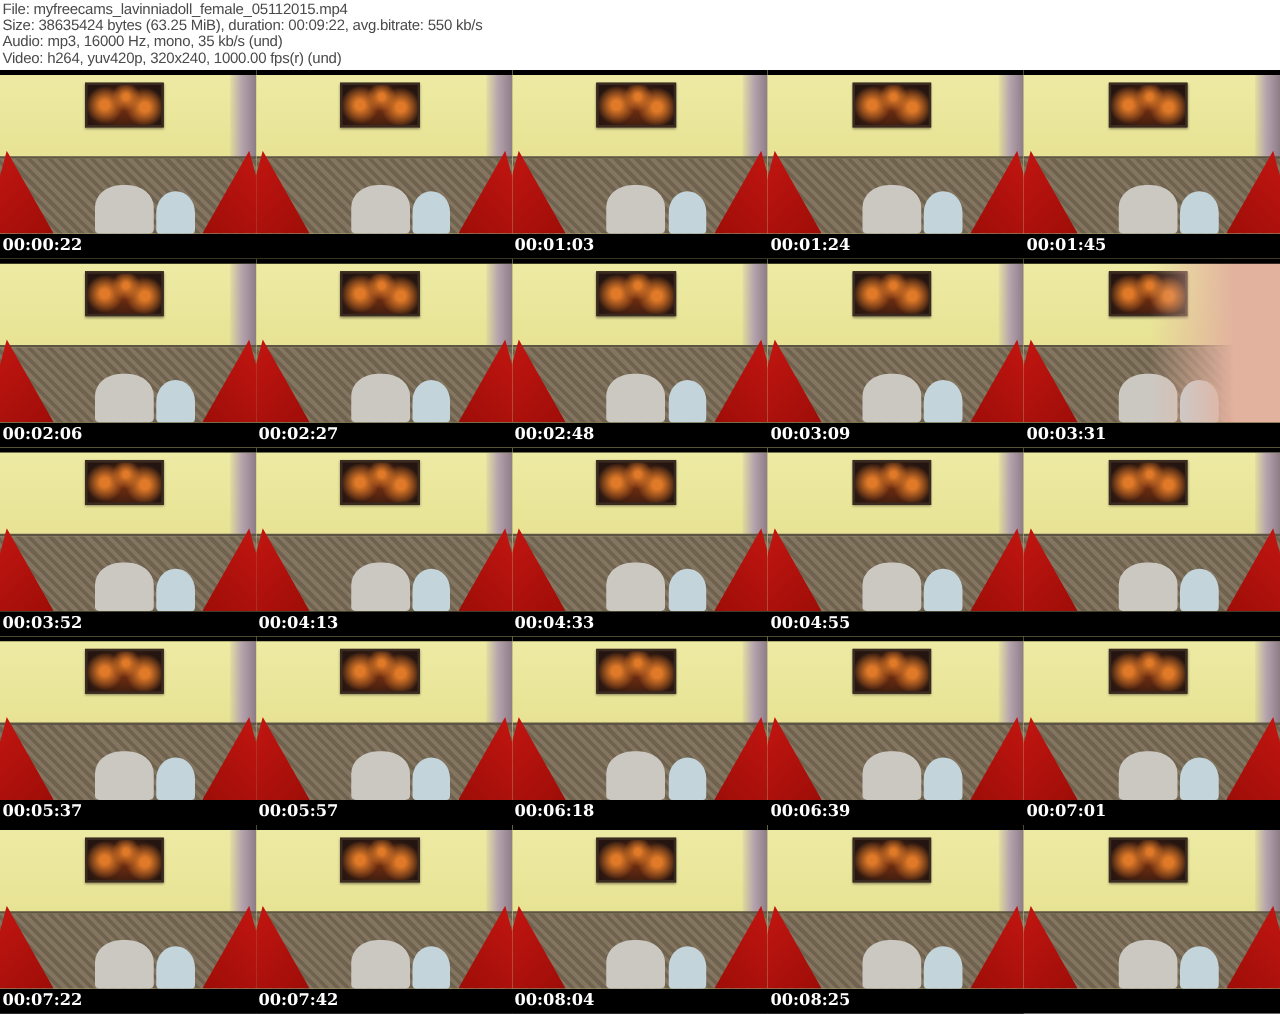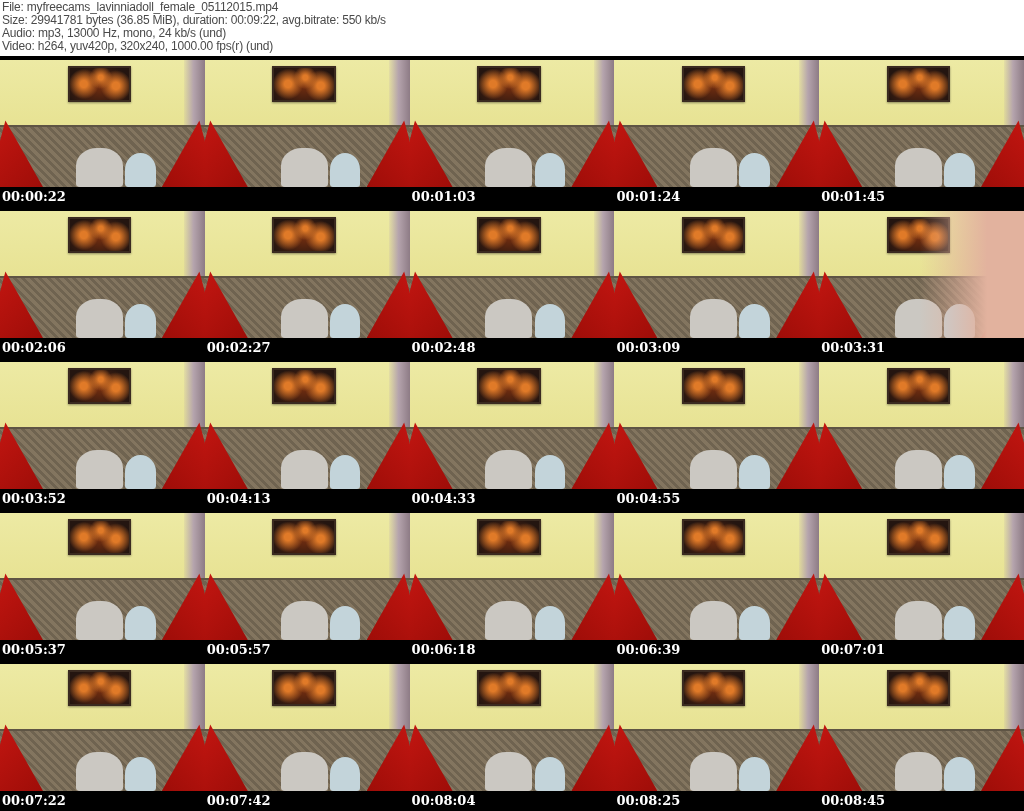--- a/index.html
+++ b/index.html
@@ -126,22 +126,22 @@
     white-space: nowrap;
   }
 </style>
 </head>
 <body>
 
 <div>
 
   <div class="file-info">
     <div class="line">File: myfreecams_lavinniadoll_female_05112015.mp4</div>
-    <div class="line">Size: 29941781 bytes (36.85 MiB), duration: 00:09:22, avg.bitrate: 550 kb/s</div>
-    <div class="line">Audio: mp3, 13000 Hz, mono, 24 kb/s (und)</div>
+    <div class="line">Size: 38635424 bytes (63.25 MiB), duration: 00:09:22, avg.bitrate: 550 kb/s</div>
+    <div class="line">Audio: mp3, 16000 Hz, mono, 35 kb/s (und)</div>
     <div class="line">Video: h264, yuv420p, 320x240, 1000.00 fps(r) (und)</div>
   </div>
 
   <div class="grid">
       <div class="cell room">
     <div class="frame">
       <div class="letterbox"></div>
       <div class="wall"></div>
       <div class="painting"></div>
       <div class="curtain"></div>
@@ -503,17 +503,16 @@
       <div class="wall"></div>
       <div class="painting"></div>
       <div class="curtain"></div>
       <div class="couch"></div>
       <div class="pillow-red-left"></div>
       <div class="pillow-red-right"></div>
       <div class="pillow-gray"></div>
       <div class="pillow-blue"></div>
 
     </div>
-    <div class="tsbar">00:08:45</div>
   </div>
     </div>
 
 </div>
 
 </body></html>

